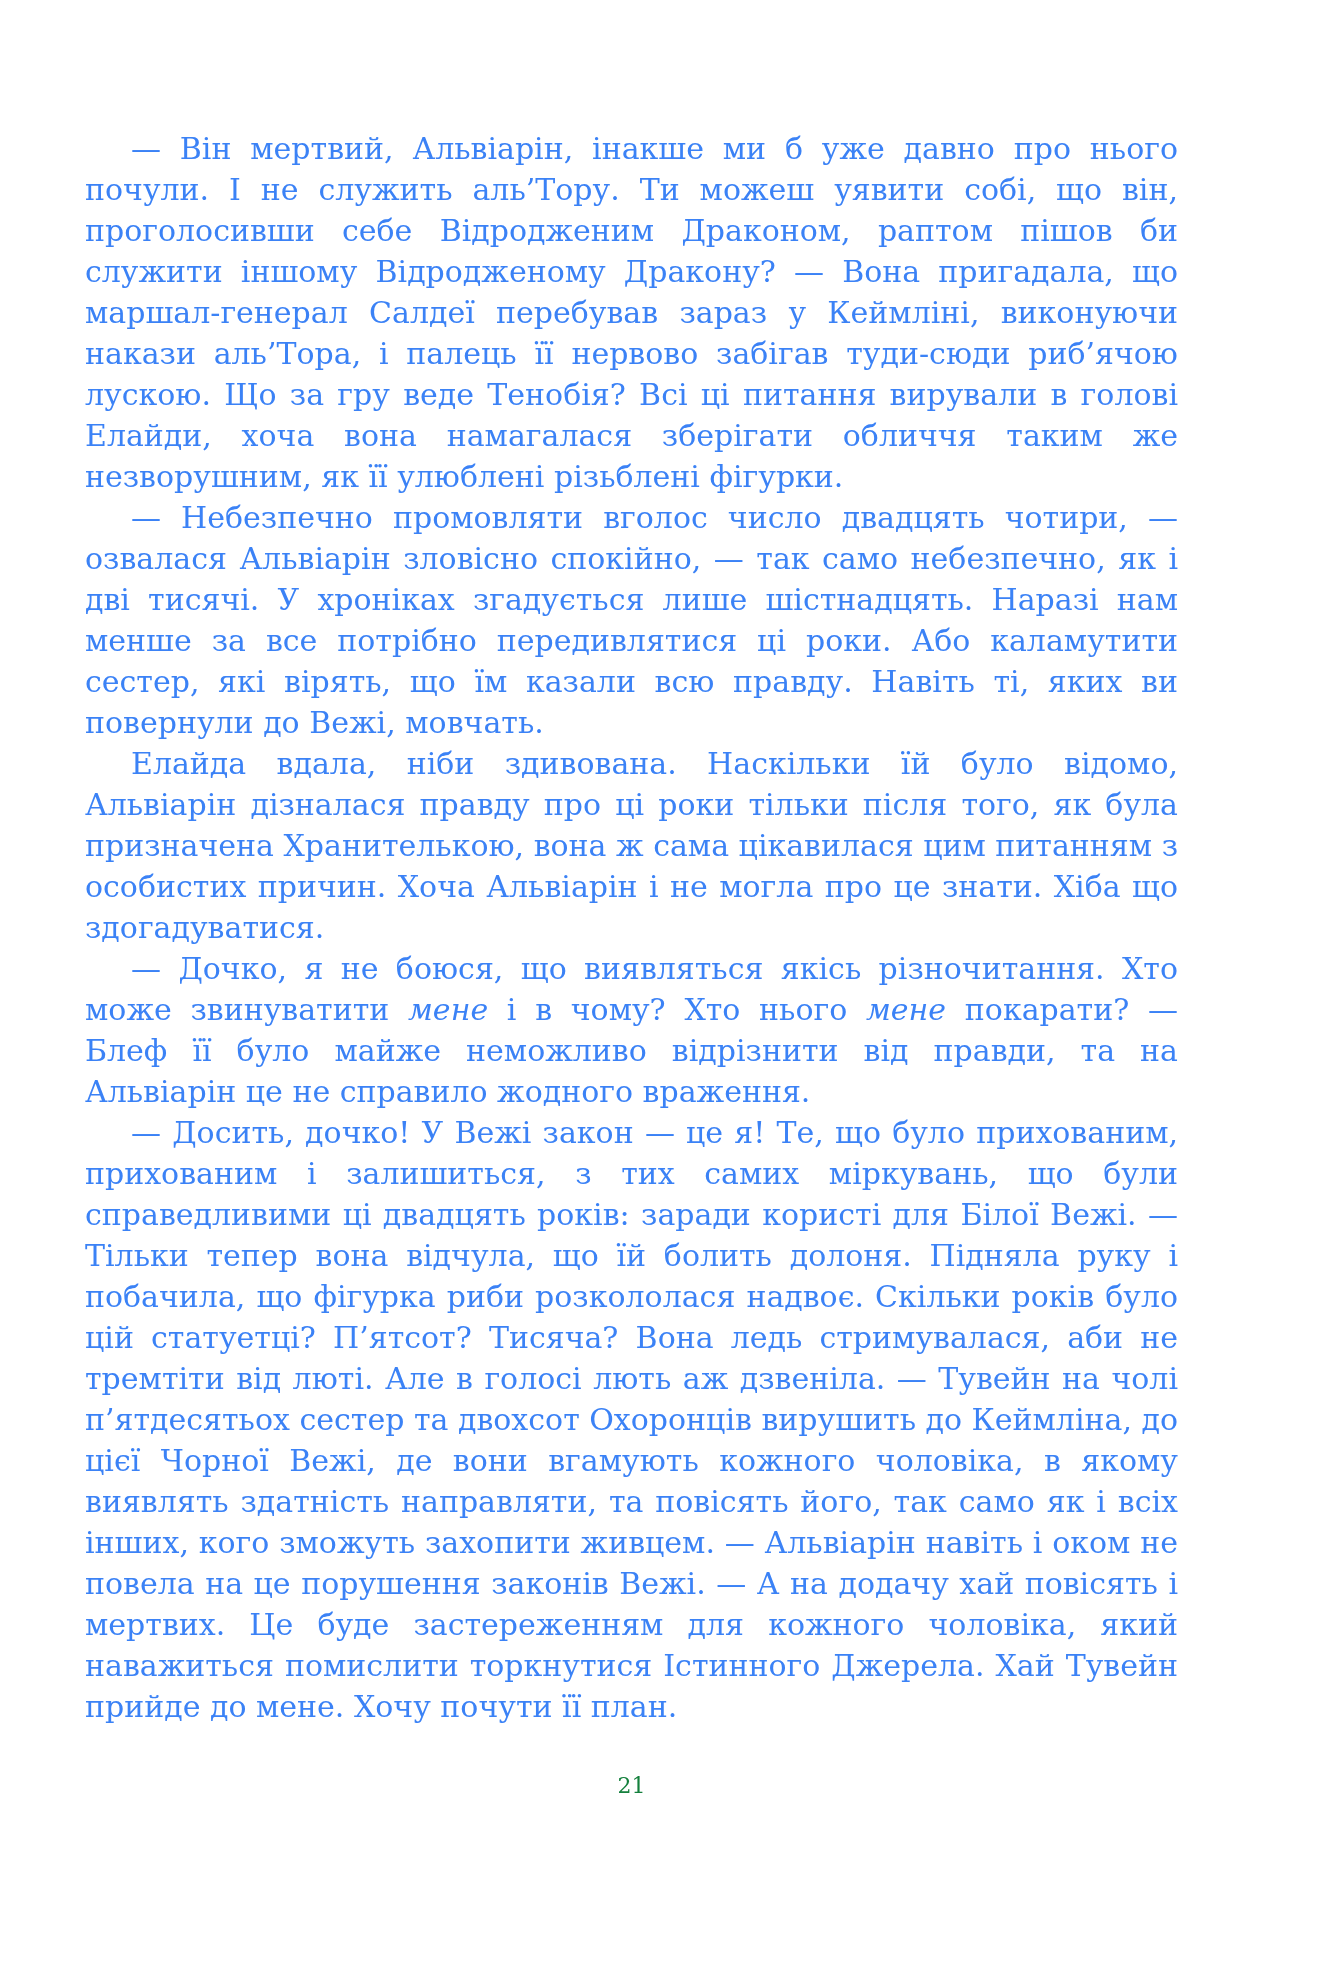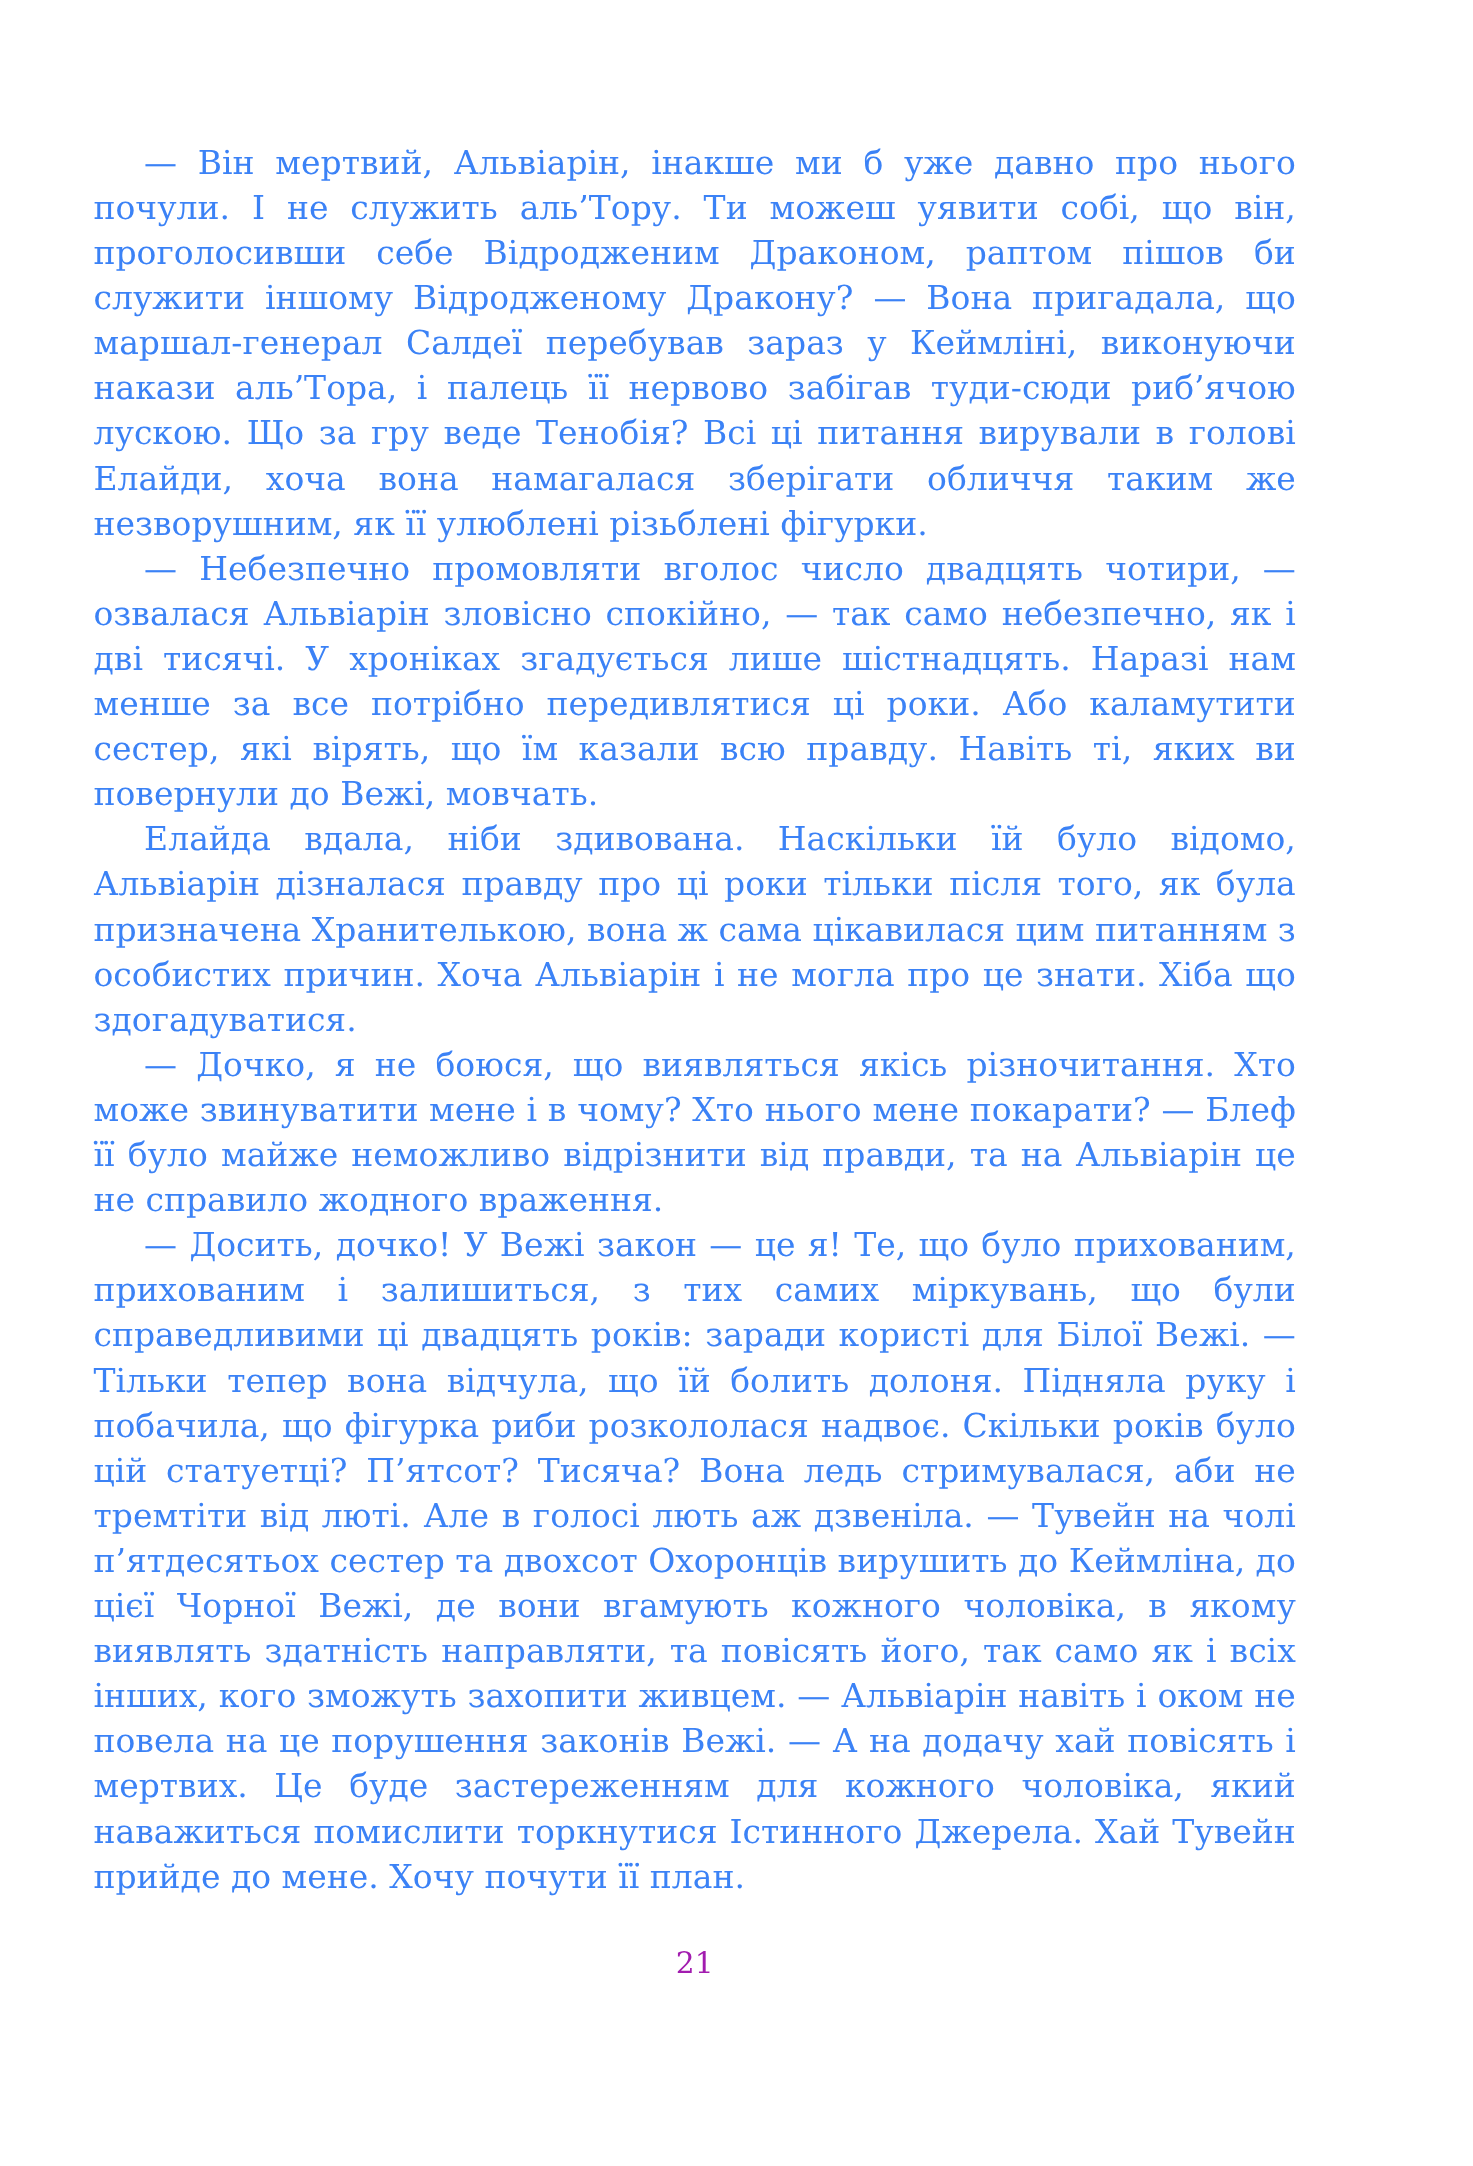--- a/index.html
+++ b/index.html
@@ -31,29 +31,30 @@
     font-size: 30px;
     line-height: 41px;
     text-align: justify;
   }
   .text-block p {
     margin: 0;
     padding: 0;
     text-indent: 46px;
   }
   .text-block p span.italic {
+    font-style: italic;
   }
   .page-number {
     position: absolute;
     left: 85px;
     top: 1768px;
     width: 1093px;
     text-align: center;
-    color: #a21caf;
-    font-size: 27px;
+    color: #15803d;
+    font-size: 22px;
     line-height: 36px;
   }
 </style>
 </head>
 <body>
 
 <div class="book-page">
   <div class="text-block">
       <p><span>— Він мертвий, Альвіарін, інакше ми б уже давно про нього почули. І не служить аль’Тору. Ти можеш уявити собі, що він, проголосивши себе Відродженим Драконом, раптом пішов би служити іншому Відродженому Дракону? — Вона пригадала, що маршал-генерал Салдеї перебував зараз у Кеймліні, виконуючи накази аль’Тора, і палець її нервово забігав туди-сюди риб’ячою лускою. Що за гру веде Тенобія? Всі ці питання вирували в голові Елайди, хоча вона намагалася зберігати обличчя таким же незворушним, як її улюблені різьблені фігурки.</span></p>
       <p><span>— Небезпечно промовляти вголос число двадцять чотири, — озвалася Альвіарін зловісно спокійно, — так само небезпечно, як і дві тисячі. У хроніках згадується лише шістнадцять. Наразі нам менше за все потрібно передивлятися ці роки. Або каламутити сестер, які вірять, що їм казали всю правду. Навіть ті, яких ви повернули до Вежі, мовчать.</span></p>

